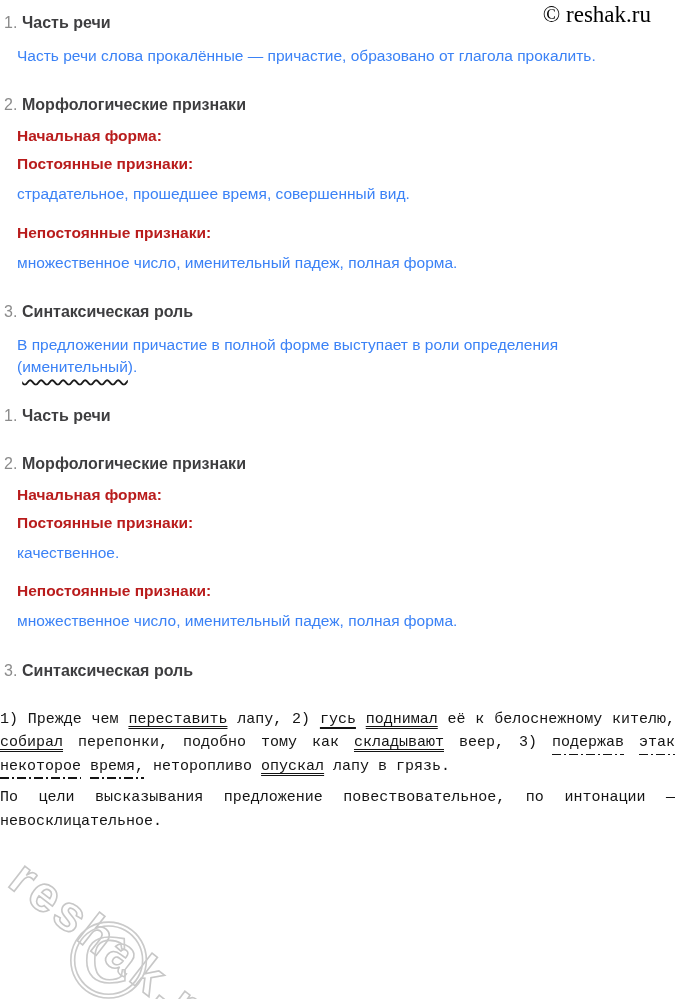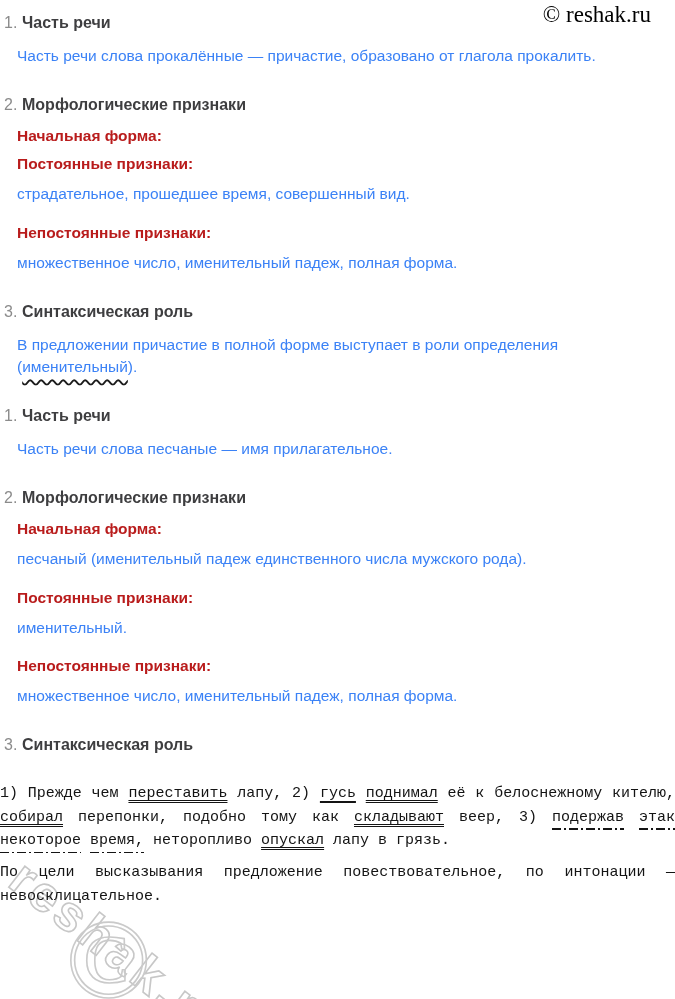--- a/index.html
+++ b/index.html
@@ -96,26 +96,24 @@
           <div class="red-label">Начальная форма:</div>
           <div class="red-label">Постоянные признаки:</div>
           <div class="para"><span class="u-none">страдательное, прошедшее время, совершенный вид.</span></div>
           <div class="red-label">Непостоянные признаки:</div>
           <div class="para"><span class="u-none">множественное число, именительный падеж, полная форма.</span></div>
           <div class="sec-head"><span class="sec-num">3.</span><span class="sec-title">Синтаксическая роль</span></div>
           <div class="para"><span class="u-none">В предложении причастие в полной форме выступает в роли определения (</span><span class="u-wavy">именительный</span><span class="u-none">).</span></div>
         </section>
         <section class="analysis">
           <div class="sec-head"><span class="sec-num">1.</span><span class="sec-title">Часть речи</span></div>
-          <div class="para"><span class="u-none">Часть речи слова песчаные — имя прилагательное.</span></div>
           <div class="sec-head"><span class="sec-num">2.</span><span class="sec-title">Морфологические признаки</span></div>
           <div class="red-label">Начальная форма:</div>
-          <div class="para"><span class="u-none">песчаный (именительный падеж единственного числа мужского рода).</span></div>
           <div class="red-label">Постоянные признаки:</div>
-          <div class="para"><span class="u-none">именительный.</span></div>
+          <div class="para"><span class="u-none">качественное.</span></div>
           <div class="red-label">Непостоянные признаки:</div>
           <div class="para"><span class="u-none">множественное число, именительный падеж, полная форма.</span></div>
           <div class="sec-head"><span class="sec-num">3.</span><span class="sec-title">Синтаксическая роль</span></div>
         </section>
       </div>
     <div id="bottom">
         <p class="serif-para"><span class="u-none">1) Прежде чем </span><span class="u-double">переставить</span><span class="u-none"> лапу, 2) </span><span class="u-single">гусь</span><span class="u-none"> </span><span class="u-double">поднимал</span><span class="u-none"> её к белоснежному кителю, </span><span class="u-double">собирал</span><span class="u-none"> перепонки, подобно тому как </span><span class="u-double">складывают</span><span class="u-none"> веер, 3) </span><span class="u-dashdot">подержав</span><span class="u-none"> </span><span class="u-dashdot">этак</span><span class="u-none"> </span><span class="u-dashdot">некоторое</span><span class="u-none"> </span><span class="u-dashdot">время,</span><span class="u-none"> неторопливо </span><span class="u-double">опускал</span><span class="u-none"> лапу в грязь.</span></p>
         <p class="serif-para"><span class="u-none">По цели высказывания предложение повествовательное, по интонации — невосклицательное.</span></p>
       </div>
   </div>

